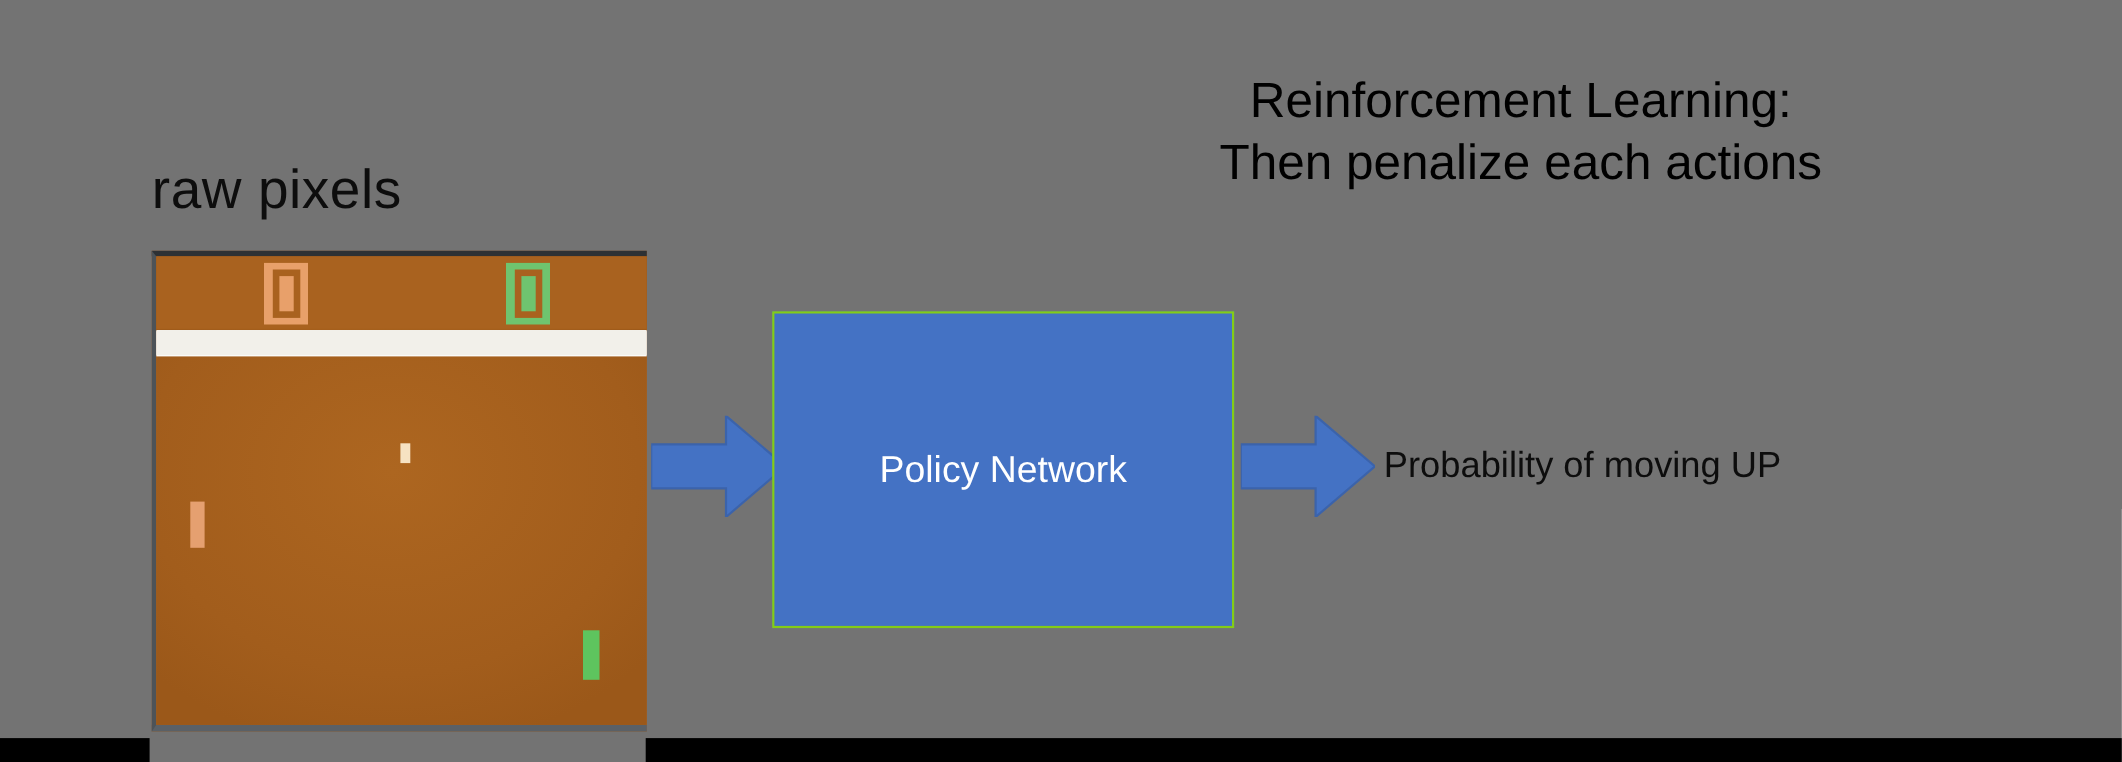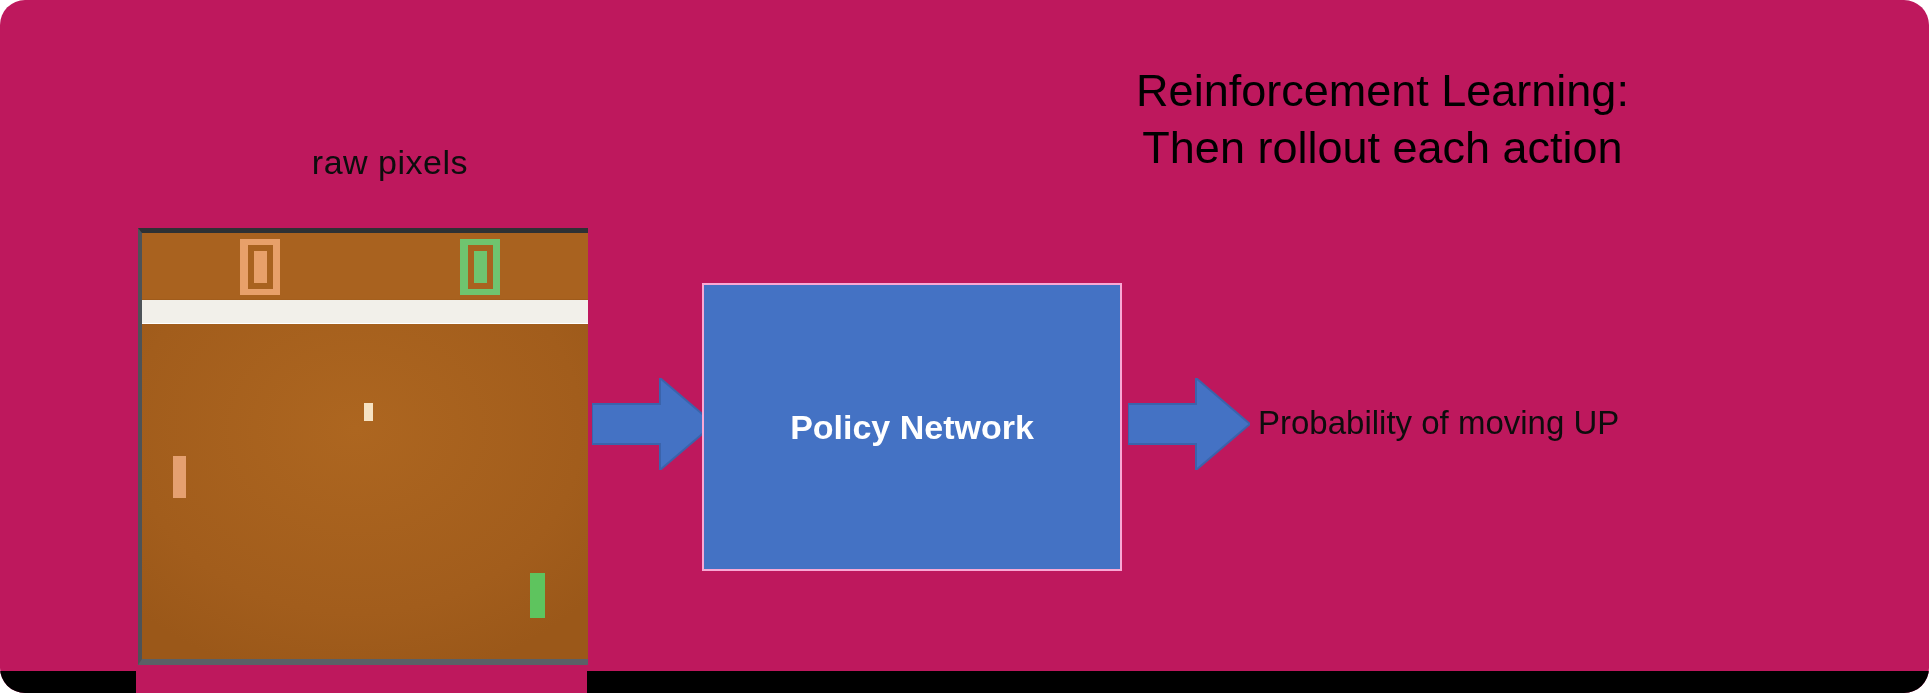--- a/index.html
+++ b/index.html
@@ -8,34 +8,33 @@
     padding: 0;
     background: #ffffff;
   }
   body {
     font-family: "Liberation Sans", sans-serif;
   }
   #slide {
     position: relative;
     width: 1929px;
     height: 693px;
-    background: #be185d;
+    background: #737373;
     overflow: hidden;
-    border-radius: 25px;
   }
 
   
   #raw-pixels-label {
     position: absolute;
     left: 138px;
     top: 143px;
     width: 330px;
-    text-align: right;
+    text-align: left;
     font-family: "Liberation Sans", sans-serif;
-    font-size: 34px;
+    font-size: 50px;
     color: #0d0d0d;
     letter-spacing: 0.5px;
     white-space: nowrap;
   }
 
   
   #game-screen {
     position: absolute;
     left: 138px;
     top: 228px;
@@ -125,26 +124,25 @@
   #arrow-out { left: 1128px; top: 378px; width: 122px; height: 92px; }
 
   
   #policy-network-box {
     position: absolute;
     left: 702px;
     top: 283px;
     width: 420px;
     height: 288px;
     background: #4472c4;
-    border: 2px solid #f9a8d4;
+    border: 2px solid #84cc16;
     box-sizing: border-box;
     display: flex;
     align-items: center;
     justify-content: center;
-    font-weight: bold;
   }
   #policy-network-label {
     color: #ffffff;
     font-size: 34px;
     font-family: "Liberation Sans", sans-serif;
     white-space: nowrap;
   }
 
   
   #output-label {
@@ -180,21 +178,21 @@
   #black-bar-left  { left: 0;    width: 136px; }
   #black-bar-right { left: 587px; right: 0; }
 </style>
 </head>
 <body>
 
 <div id="slide">
 
   <div id="heading">
     <span class="hline">Reinforcement Learning:</span>
-    <span class="hline">Then rollout each action</span>
+    <span class="hline">Then penalize each actions</span>
   </div>
 
   <div id="raw-pixels-label">raw pixels</div>
 
   <div id="game-screen">
     <div id="game-playfield"></div>
 
     <div id="score-band"></div>
 
     <div class="score-digit" id="score-left">

